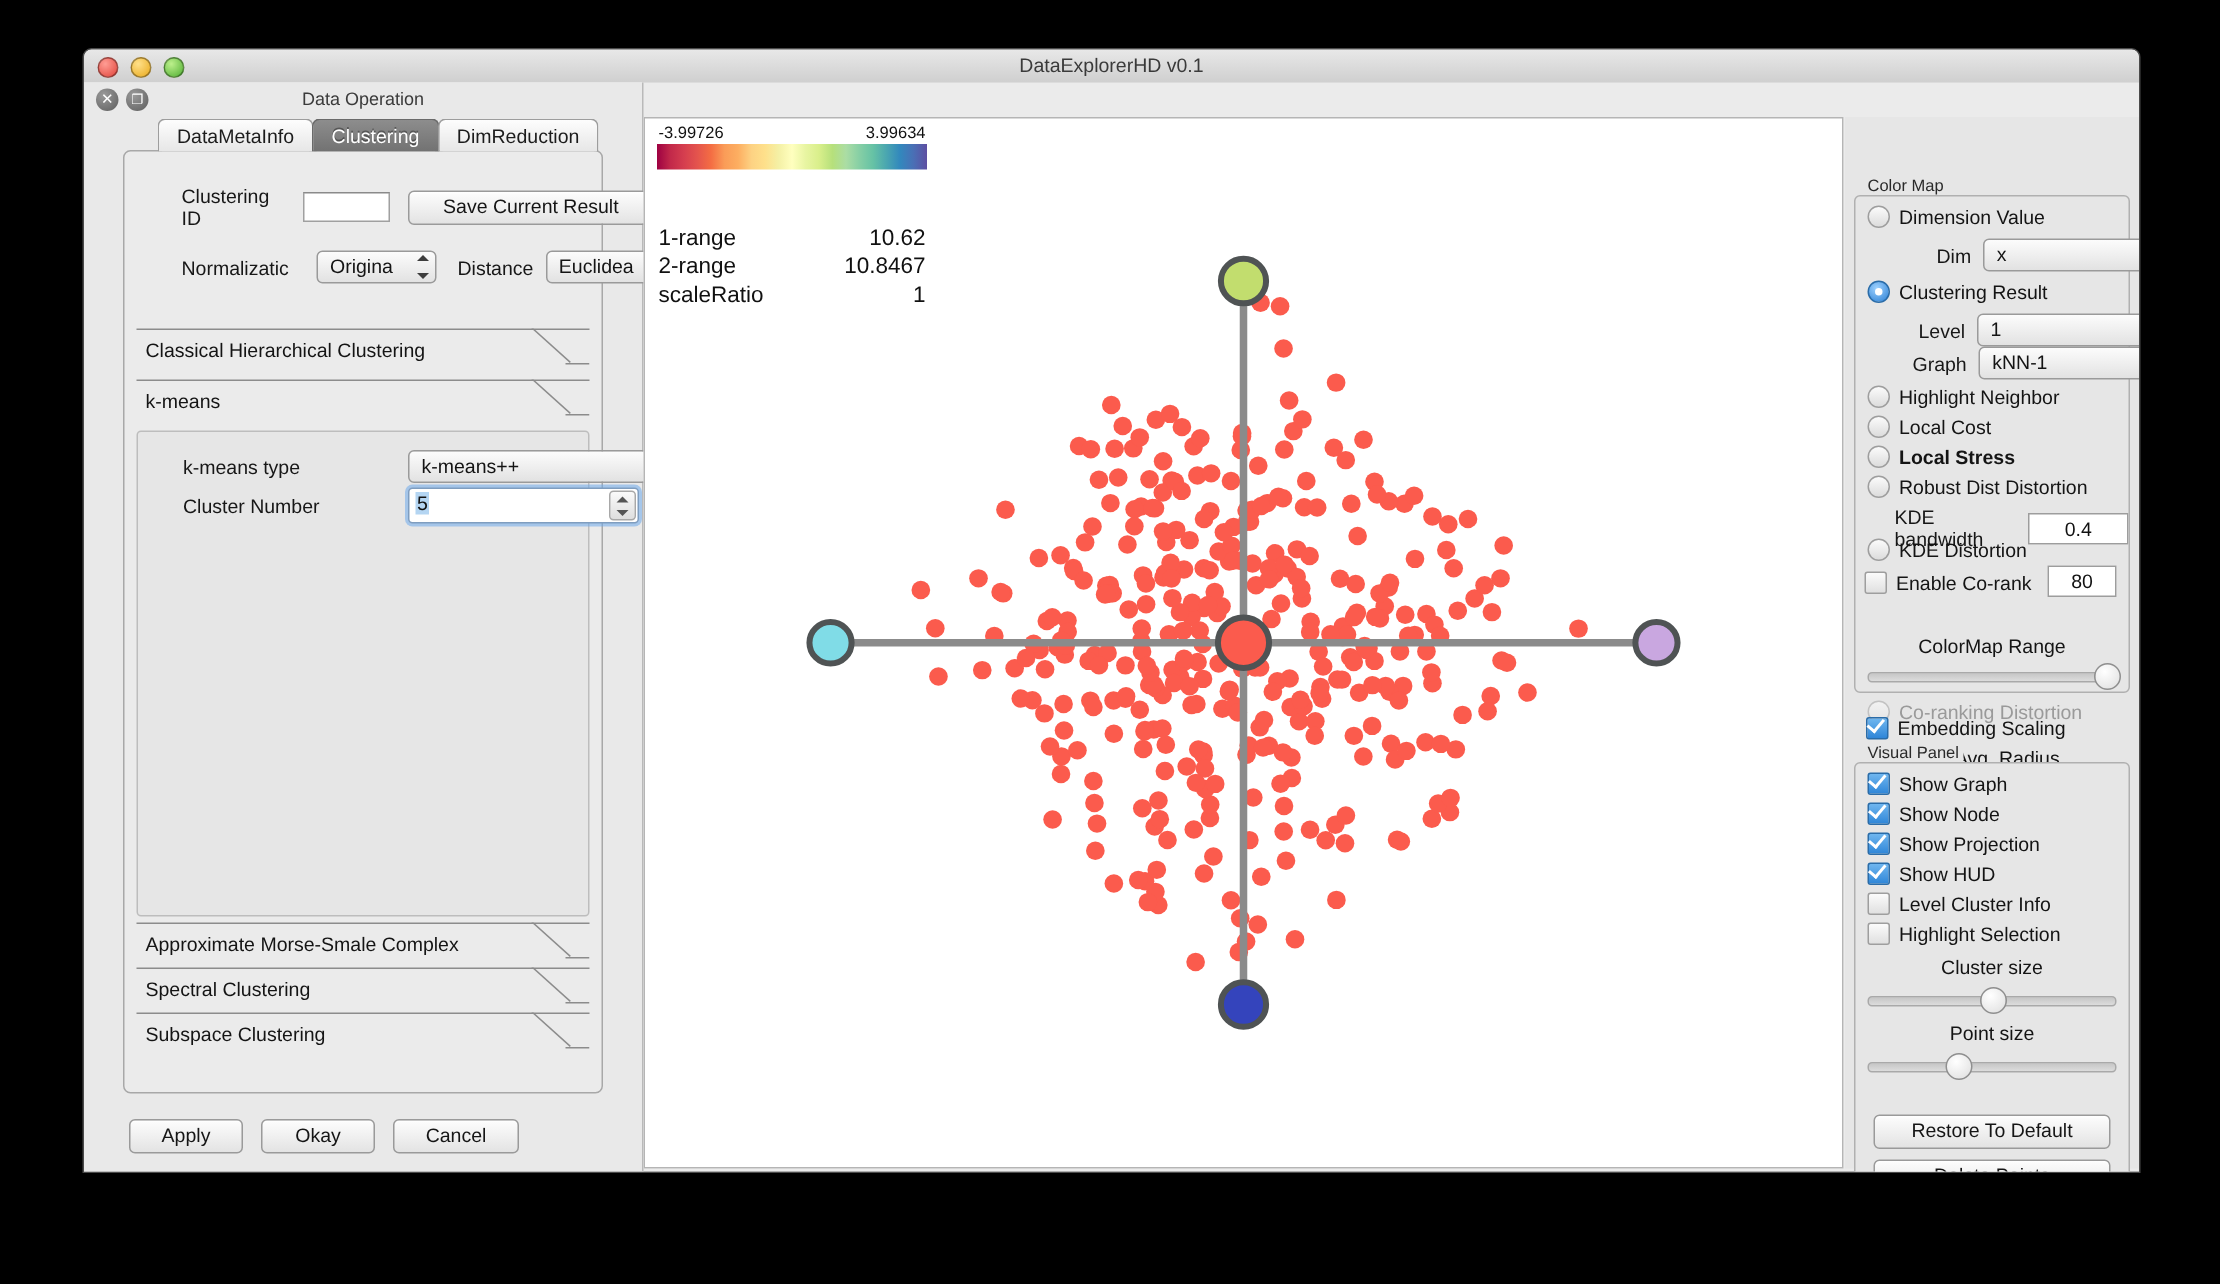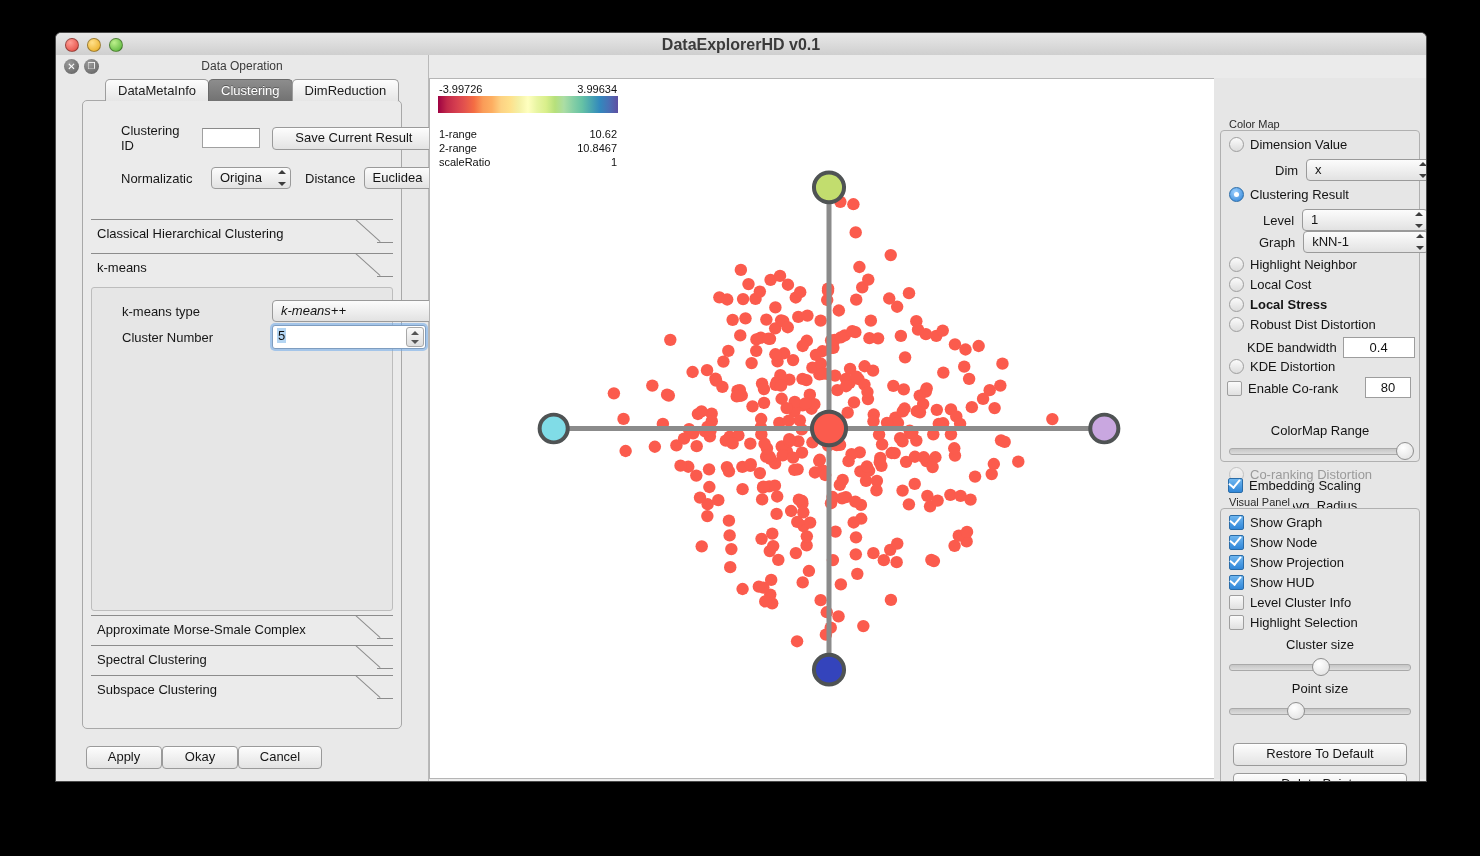--- a/index.html
+++ b/index.html
@@ -8,21 +8,21 @@
        font-family:"Liberation Sans","DejaVu Sans",sans-serif;
        -webkit-font-smoothing:antialiased;}
 
   
   #window{position:absolute;left:55px;top:32px;width:1370px;height:748px;
           background:#ebebeb;border:1px solid #4a4a4a;border-radius:6px 6px 0 0;
           box-shadow:0 4px 14px rgba(0,0,0,.6);overflow:hidden;}
   #titlebar{height:22px;background:linear-gradient(#e8e8e8,#cfcfcf);
             border-bottom:1px solid #9a9a9a;position:relative;border-radius:5px 5px 0 0;}
   #titlebar .title{position:absolute;left:0;right:0;top:3px;text-align:center;
-            font-size:16px;color:#3a3a3a;font-weight:bold;}
+            font-size:13px;color:#3a3a3a;}
   .traffic{position:absolute;top:5px;display:flex;gap:8px;left:9px;}
   .tl{width:12px;height:12px;border-radius:50%;border:1px solid rgba(0,0,0,.35);}
   .tl.red{background:radial-gradient(circle at 35% 30%,#ff9d94,#e0443b);}
   .tl.yel{background:radial-gradient(circle at 35% 30%,#ffe08a,#e8a91c);}
   .tl.grn{background:radial-gradient(circle at 35% 30%,#bdf08c,#4fae32);}
 
   #content{position:absolute;left:0;top:22px;right:0;bottom:0;background:#ebebeb;}
 
   
   #leftdock{position:absolute;left:0;top:0;width:372px;bottom:0;background:#e9e9e9;
@@ -80,35 +80,35 @@
         border-radius:3px;box-shadow:0 0 0 2px rgba(110,170,235,.55);}
   .spin .val{position:absolute;left:4px;top:2px;font-size:13px;color:#111;
         background:#b4d5f2;padding:0 1px;}
   .spin .stp{position:absolute;right:1px;top:1px;width:16px;height:18px;
         background:linear-gradient(#fafafa,#dedede);border:1px solid #a8a8a8;border-radius:3px;
         display:flex;flex-direction:column;justify-content:space-around;align-items:center;}
   .spin .stp i{width:0;height:0;border-left:4px solid transparent;border-right:4px solid transparent;}
   .spin .stp i.up{border-bottom:4px solid #555;}
   .spin .stp i.dn{border-top:4px solid #555;}
 
-  #footbtns{position:absolute;left:30px;bottom:12px;display:flex;gap:0;}
+  #footbtns{position:absolute;left:30px;bottom:12px;display:flex;gap:12px;}
 
   
   #canvasWrap{position:absolute;left:373px;top:23px;right:197px;bottom:2px;
               background:#fff;border:1px solid #b5b5b5;overflow:hidden;}
   #hud{position:absolute;left:8px;top:4px;width:180px;font-size:11px;color:#111;
        font-family:"Liberation Sans",sans-serif;}
   #hud .cbrow{display:flex;justify-content:space-between;padding:0 1px 1px;}
   #cbar{height:17px;border:0;}
-  #hud table{width:100%;border-collapse:collapse;margin-top:14px;font-size:11px;}
+  #hud table{width:100%;border-collapse:collapse;margin-top:36px;font-size:15px;}
   #hud td.k{text-align:left;}
   #hud td.v{text-align:right;}
 
   
-  #rightdock{position:absolute;right:0;top:23px;width:212px;bottom:2px;background:#e6e6e6;}
+  #rightdock{position:absolute;right:0;top:23px;width:196px;bottom:2px;background:#e6e6e6;}
   .grp{position:absolute;left:6px;right:6px;background:#e6e6e6;
        border:1px solid #b0b0b0;border-radius:4px;}
   .grplbl{position:absolute;font-size:11px;color:#2a2a2a;background:#e6e6e6;padding:0 3px;}
 
   .radio{width:13px;height:13px;border-radius:50%;background:linear-gradient(#fbfbfb,#dcdcdc);
          border:1px solid #9e9e9e;display:inline-block;vertical-align:middle;position:relative;flex:0 0 auto;}
   .radio.on{background:radial-gradient(circle at 40% 32%,#9fd2ff,#2a7fd4);border-color:#2a6ca8;}
   .radio.on:after{content:"";position:absolute;left:4px;top:4px;width:5px;height:5px;
          border-radius:50%;background:#fff;}
   .radio.dis{background:linear-gradient(#f2f2f2,#e4e4e4);border-color:#c2c2c2;}
@@ -194,21 +194,21 @@
 
         <div class="sect" style="top:152px;">
           <span class="hline"></span>
           <span class="sname">k-means</span>
           <span class="fold"></span>
         </div>
 
         <div id="kmbox" style="top:186px;height:322px;">
           <div class="row" style="left:10px;top:12px;">
             <span class="lbl" style="width:150px;">k-means type</span>
-            <span class="combo" style="width:152px;font-style:italic;">
+            <span class="combo" style="width:152px;">
               <span>k-means++</span>
               <span class="arrows">
                   <i class="up"></i>
                   <i class="dn"></i>
                 </span>
             </span>
           </div>
           <div class="row" style="left:10px;top:37px;">
             <span class="lbl" style="width:150px;">Cluster Number</span>
             <span class="spin" style="width:152px;">

